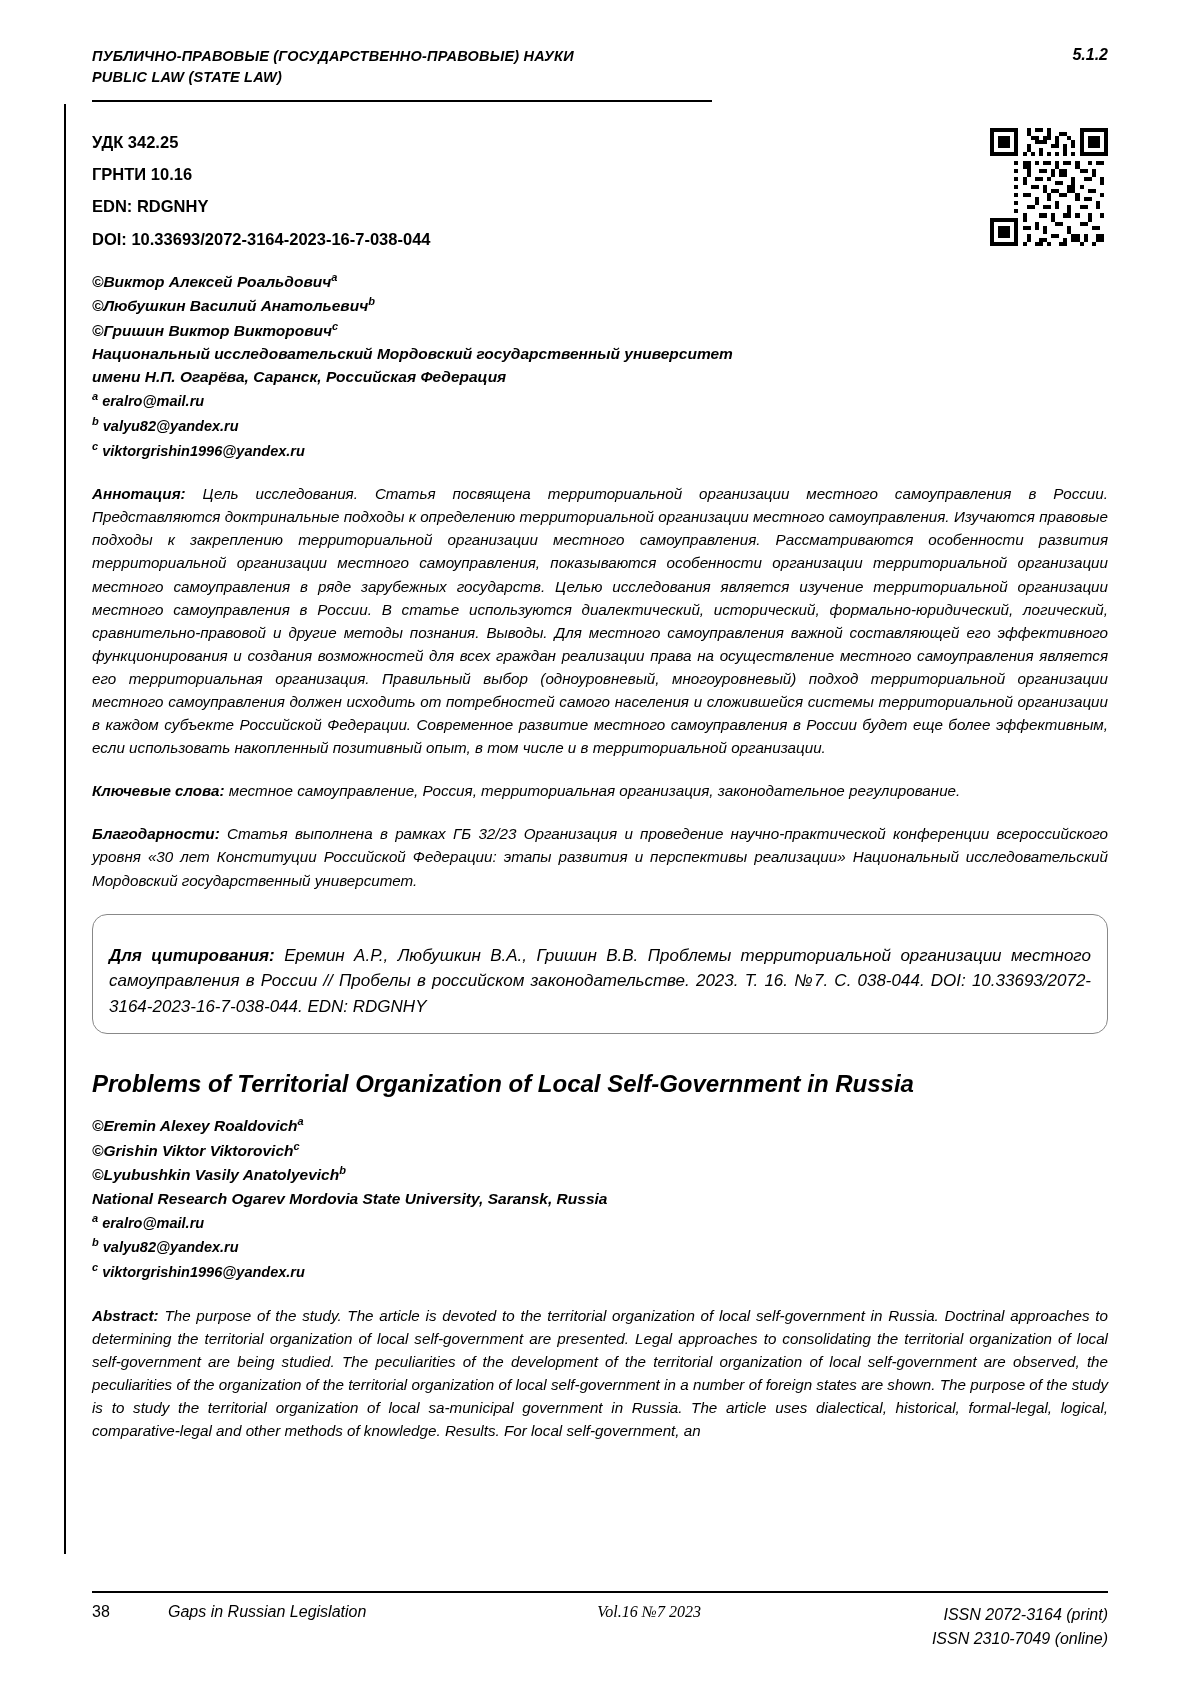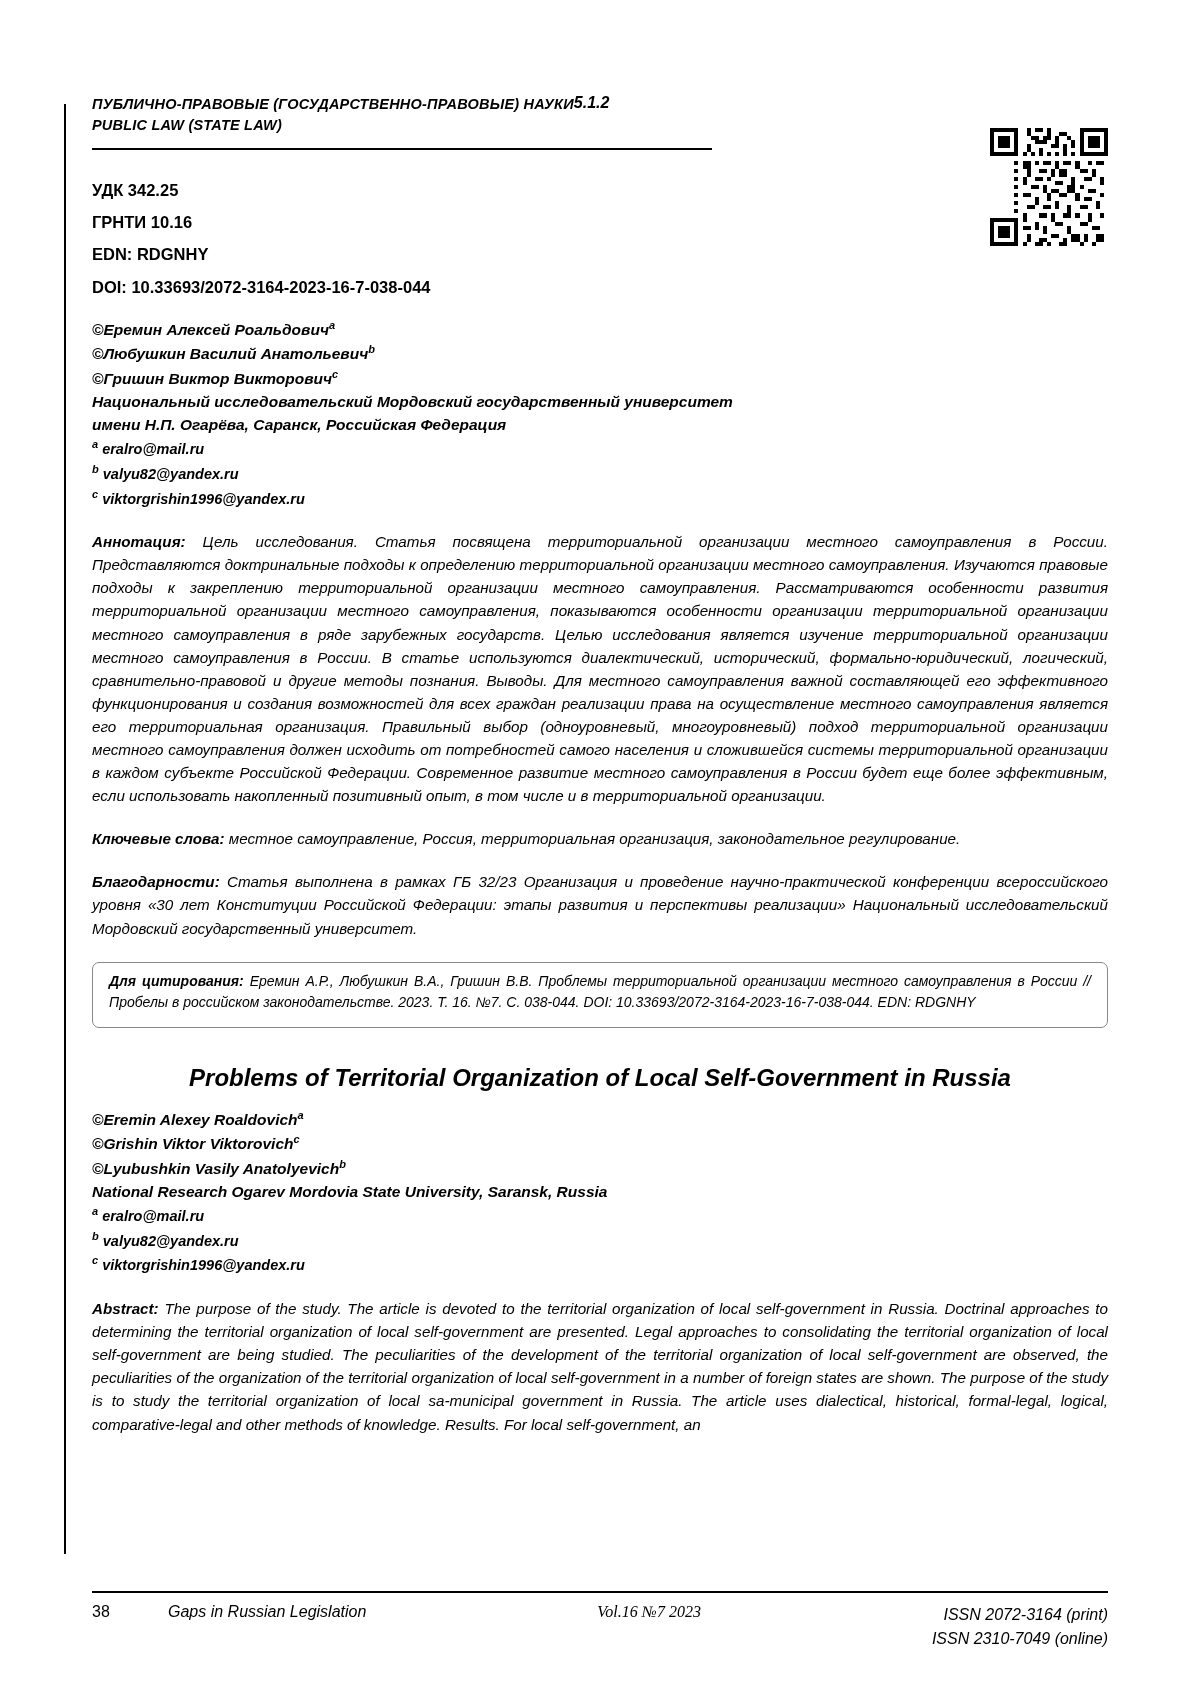--- a/index.html
+++ b/index.html
@@ -26,22 +26,22 @@
   .left-rule {
     position: absolute;
     left: 64px;
     top: 104px;
     width: 2px;
     height: 1450px;
     background: #000;
   }
   .header-row {
     display: flex;
+    justify-content: space-between;
     align-items: flex-start;
-    margin-top: 48px;
   }
   .header-left {
     font-style: italic;
     font-weight: bold;
     font-size: 14.5px;
     line-height: 1.45;
     letter-spacing: 0.2px;
   }
   .header-right {
     font-style: italic;
@@ -103,30 +103,30 @@
     font-size: 15.2px;
     line-height: 1.52;
     text-align: justify;
   }
   .para b, .lead {
     font-weight: bold;
   }
   .cite-box {
     margin-top: 22px;
     border: 1.5px solid #888;
-    border-radius: 7px;
-    padding: 8px 16px 14px 16px;
-    font-style: italic;
-    font-size: 14px;
+    border-radius: 15px;
+    padding: 28px 16px 14px 16px;
+    font-style: italic;
+    font-size: 17px;
     line-height: 1.5;
     text-align: justify;
   }
   .title-en {
     margin-top: 34px;
-    text-align: center;
+    text-align: left;
     font-style: italic;
     font-weight: bold;
     font-size: 24px;
     line-height: 1.3;
   }
   .footer {
     position: absolute;
     left: 92px;
     right: 92px;
     bottom: 46px;
@@ -301,21 +301,21 @@
           <rect x="17" y="28" width="2" height="1"></rect>
         <rect x="22" y="28" width="1" height="1"></rect>
           <rect x="25" y="28" width="1" height="1"></rect>
       </g>
     </svg>
   </div>
 
 
   <div class="authors">
     <div>
-      <span>©Еремин Алексей Роальдович</span><span class="sup">a</span>
+      <span>©Виктор Алексей Роальдович</span><span class="sup">a</span>
     </div>
     <div>
       <span>©Любушкин Василий Анатольевич</span><span class="sup">b</span>
     </div>
     <div>
       <span>©Гришин Виктор Викторович</span><span class="sup">c</span>
     </div>
     <div class="affil">Национальный исследовательский Мордовский государственный университет</div>
     <div class="affil">имени Н.П. Огарёва, Саранск, Российская Федерация</div>
     <div class="email"><span class="sup">a</span> <span>eralro@mail.ru</span></div>

